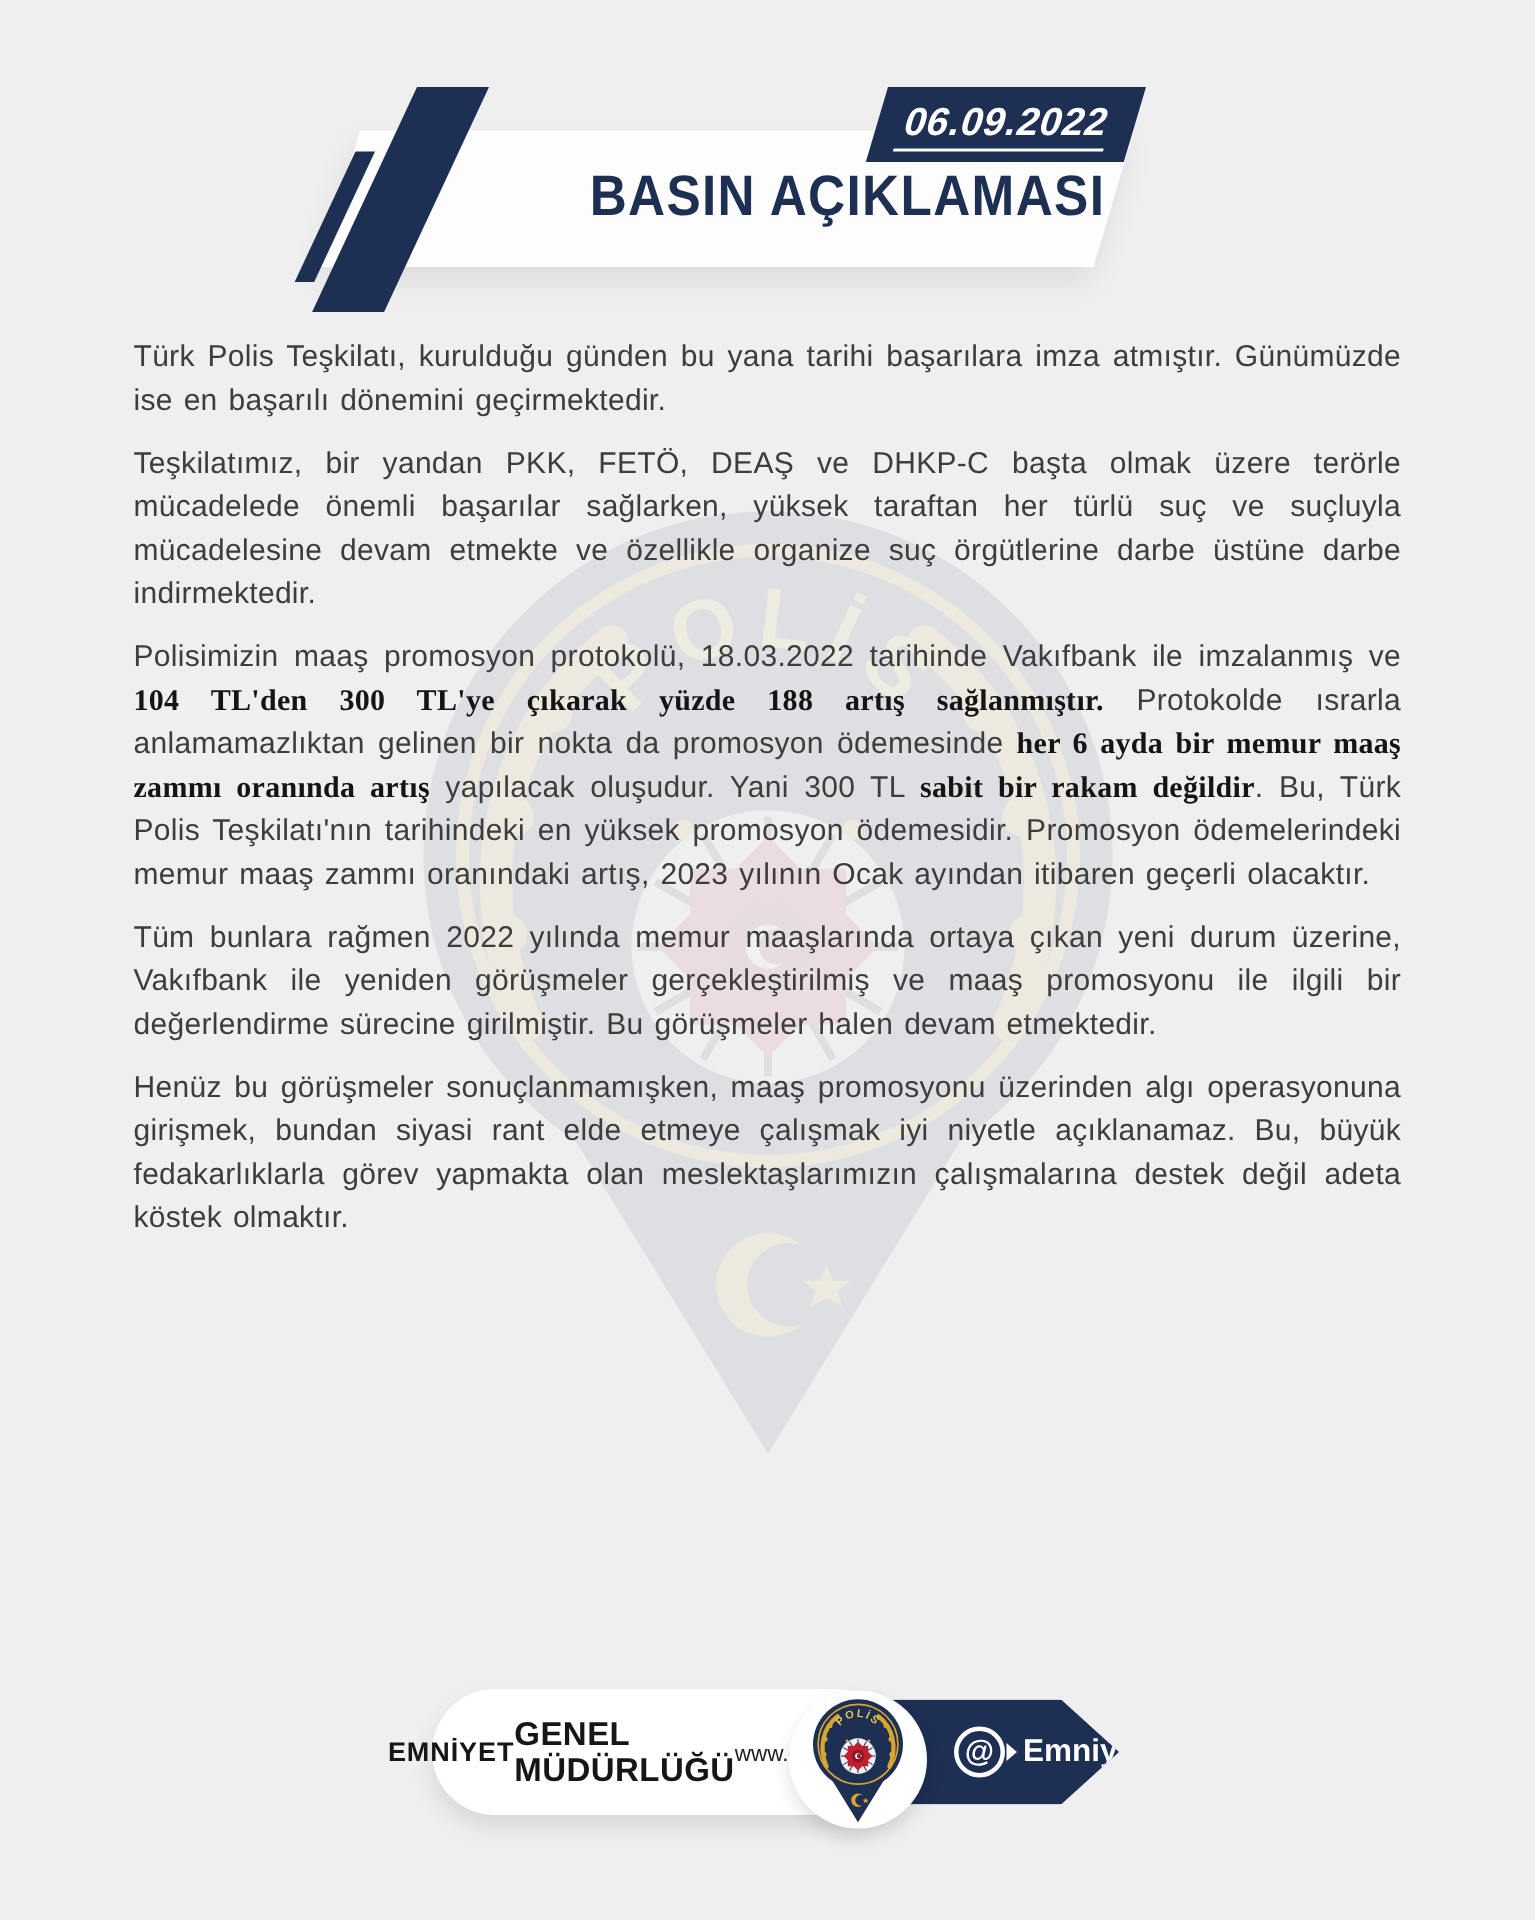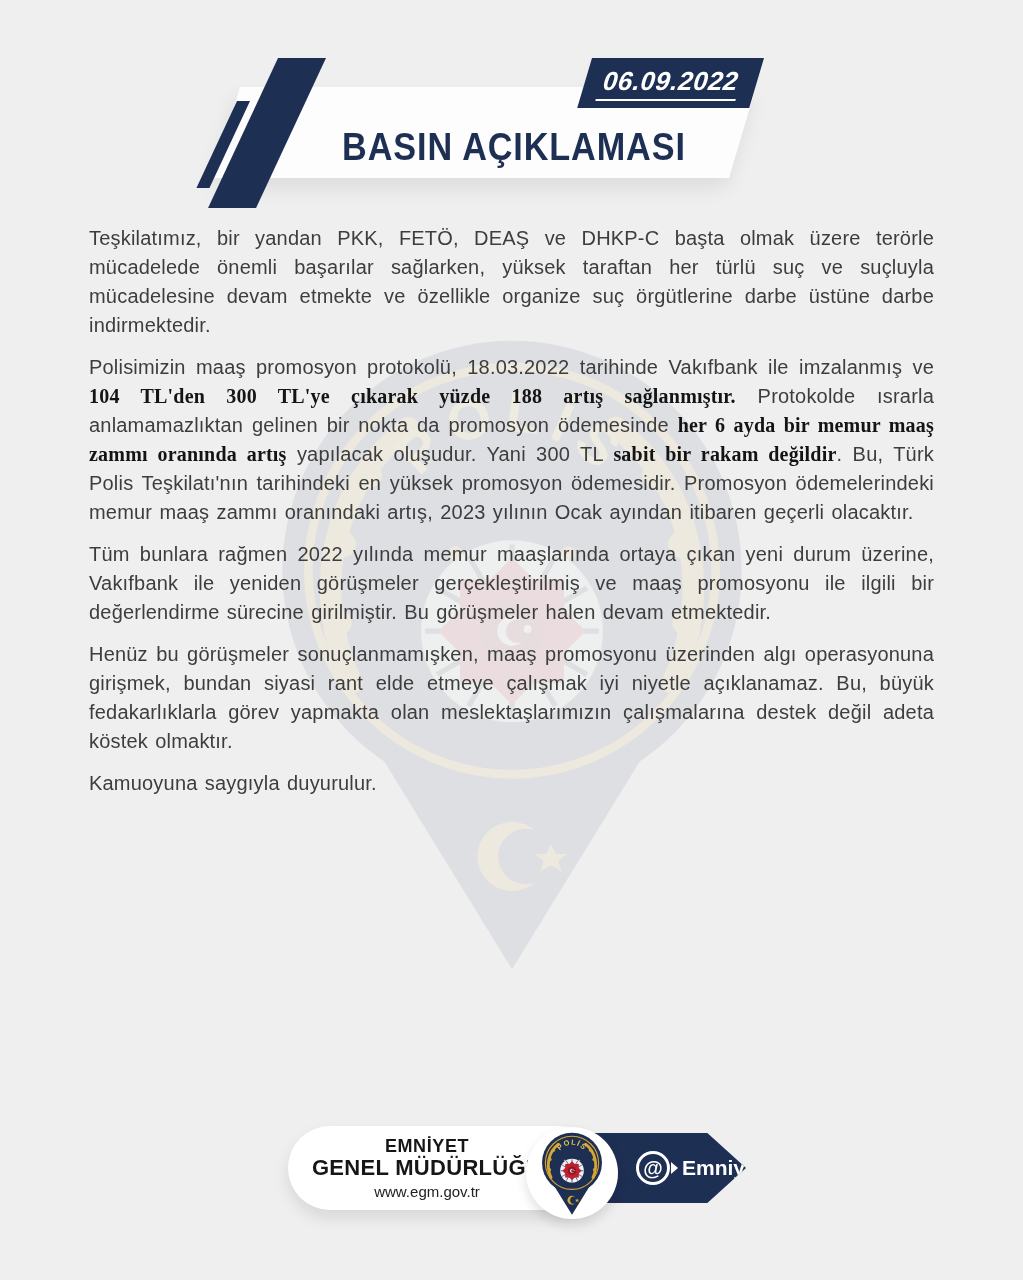--- a/index.html
+++ b/index.html
@@ -13,22 +13,22 @@
     background:var(--bg);
     font-family:"Liberation Sans","DejaVu Sans",sans-serif;
   }
   
   .banner-white{
     position:absolute; left:240px; top:87px; width:516px; height:91px;
     background:#fdfdfd; transform:skewX(-16.5deg); transform-origin:top left;
     box-shadow:0 10px 20px rgba(0,0,0,0.08);
   }
   .page-title{
-    position:absolute; left:240px; top:87px; width:516px; height:88px; margin:16px;
-    display:flex; align-items:center; justify-content:center;
+    position:absolute; left:240px; top:87px; width:516px; height:88px; margin:0;
+    display:flex; align-items:center; justify-content:flex-end;
   }
   .page-title span{
     color:var(--navy); font-size:38px; font-weight:bold; letter-spacing:1px;
     transform:scaleX(0.9); white-space:nowrap;
   }
   .date-badge{
     position:absolute; left:592px; top:58px; width:172px; height:50px;
     background:var(--navy); transform:skewX(-16.5deg); transform-origin:top left;
     display:flex; align-items:center; justify-content:center;
   }
@@ -68,21 +68,21 @@
     color:#fff; font-size:20px; font-weight:bold;
   }
   .at-badge::after{
     content:""; position:absolute; right:-11px; top:50%; transform:translateY(-50%);
     border-left:7px solid #fff; border-top:6px solid transparent; border-bottom:6px solid transparent;
   }
   .social-handle{color:#fff; font-size:21px; font-weight:bold; white-space:nowrap;}
   .org-card{
     position:absolute; left:288px; top:1126px; width:312px; height:84px;
     background:#fff; border-radius:42px; box-shadow:0 8px 16px rgba(0,0,0,0.10);
-    display:flex; flex-direction:column; align-items:center; justify-content:center;
+    display:flex; flex-direction:row; align-items:center; justify-content:center;
     padding-right:48px; padding-left:14px;
   }
   .org-line1{font-size:18px; font-weight:bold; color:#161616; letter-spacing:0.6px; line-height:20px;}
   .org-line2{font-size:22px; font-weight:bold; color:#161616; letter-spacing:0.3px; line-height:24px;}
   .org-site{font-size:15px; font-weight:normal; color:#222; margin-top:3px; line-height:17px;}
   .logo-circle{
     position:absolute; left:526px; top:1127px; width:92px; height:92px;
     background:#fff; border-radius:50%; box-shadow:0 6px 12px rgba(0,0,0,0.12);
     display:flex; align-items:center; justify-content:center;
   }
@@ -165,25 +165,25 @@
     <div class="slash slash-big"></div>
     <div class="date-badge">
       <span>06.09.2022</span>
     </div>
     <h1 class="page-title">
       <span>BASIN AÇIKLAMASI</span>
     </h1>
   </header>
 
   <main class="body-text">
+      <p><span>Türk Polis Teşkilatı, kurulduğu günden bu yana tarihi başarılara imza atmıştır. Günümüzde ise en başarılı dönemini geçirmektedir.</span></p>
       <p><span>Teşkilatımız, bir yandan PKK, FETÖ, DEAŞ ve DHKP-C başta olmak üzere terörle mücadelede önemli başarılar sağlarken, yüksek taraftan her türlü suç ve suçluyla mücadelesine devam etmekte ve özellikle organize suç örgütlerine darbe üstüne darbe indirmektedir.</span></p>
       <p><span>Polisimizin maaş promosyon protokolü, 18.03.2022 tarihinde Vakıfbank ile imzalanmış ve </span><b>104 TL'den 300 TL'ye çıkarak yüzde 188 artış sağlanmıştır.</b><span> Protokolde ısrarla anlamamazlıktan gelinen bir nokta da promosyon ödemesinde </span><b>her 6 ayda bir memur maaş zammı oranında artış</b><span> yapılacak oluşudur. Yani 300 TL </span><b>sabit bir rakam değildir</b><span>. Bu, Türk Polis Teşkilatı'nın tarihindeki en yüksek promosyon ödemesidir. Promosyon ödemelerindeki memur maaş zammı oranındaki artış, 2023 yılının Ocak ayından itibaren geçerli olacaktır.</span></p>
       <p><span>Tüm bunlara rağmen 2022 yılında memur maaşlarında ortaya çıkan yeni durum üzerine, Vakıfbank ile yeniden görüşmeler gerçekleştirilmiş ve maaş promosyonu ile ilgili bir değerlendirme sürecine girilmiştir. Bu görüşmeler halen devam etmektedir.</span></p>
       <p><span>Henüz bu görüşmeler sonuçlanmamışken, maaş promosyonu üzerinden algı operasyonuna girişmek, bundan siyasi rant elde etmeye çalışmak iyi niyetle açıklanamaz. Bu, büyük fedakarlıklarla görev yapmakta olan meslektaşlarımızın çalışmalarına destek değil adeta köstek olmaktır.</span></p>
-      <p><span>Kamuoyuna saygıyla duyurulur.</span></p>
     </main>
 
   <footer>
     <div class="social-banner">
       <span class="at-badge">
         <span>@</span>
       </span>
       <span class="social-handle">EmniyetGM</span>
     </div>
     <div class="org-card">

